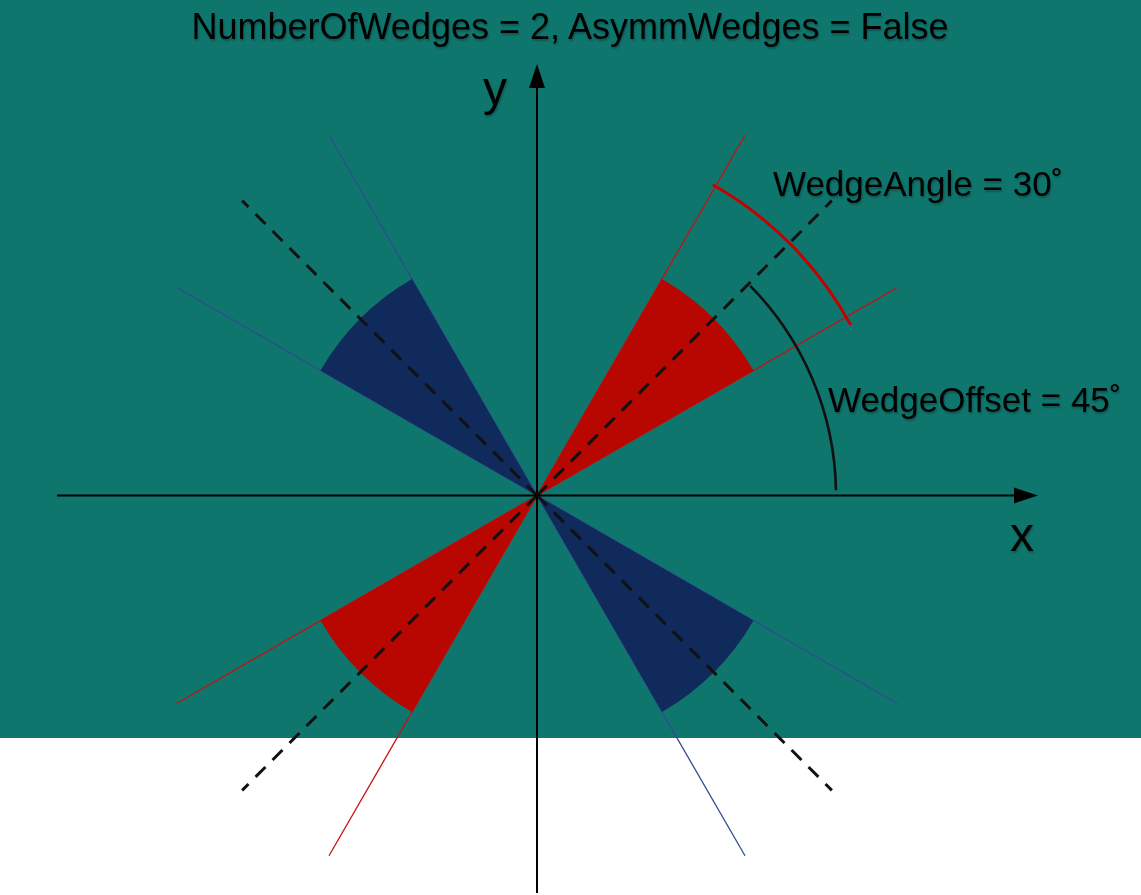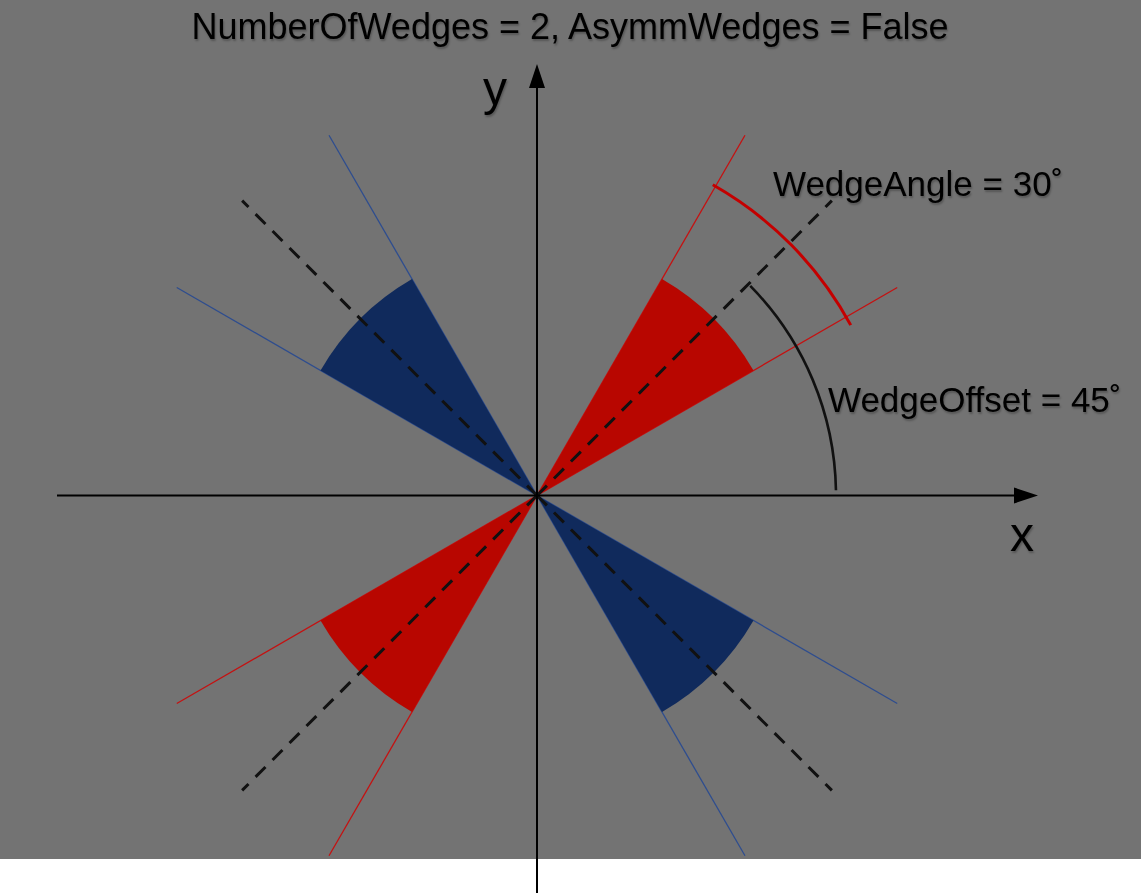--- a/index.html
+++ b/index.html
@@ -7,22 +7,22 @@
     padding: 0;
     background: #ffffff;
     width: 1141px;
     height: 895px;
     overflow: hidden;
     font-family: "Liberation Sans", sans-serif;
   }
   .stage {
     position: relative;
     width: 1141px;
-    height: 859px;
-    background: #737373;
+    height: 738px;
+    background: #0f766e;
   }
   svg text {
     fill: #000000;
     font-family: "Liberation Sans", sans-serif;
     text-shadow: 1px 2px 2px rgba(0,0,0,0.25);
   }
   .title-text   { font-size: 36px; }
   .annot-text   { font-size: 35px; }
   .axisletter   { font-size: 48px; }
 </style>

